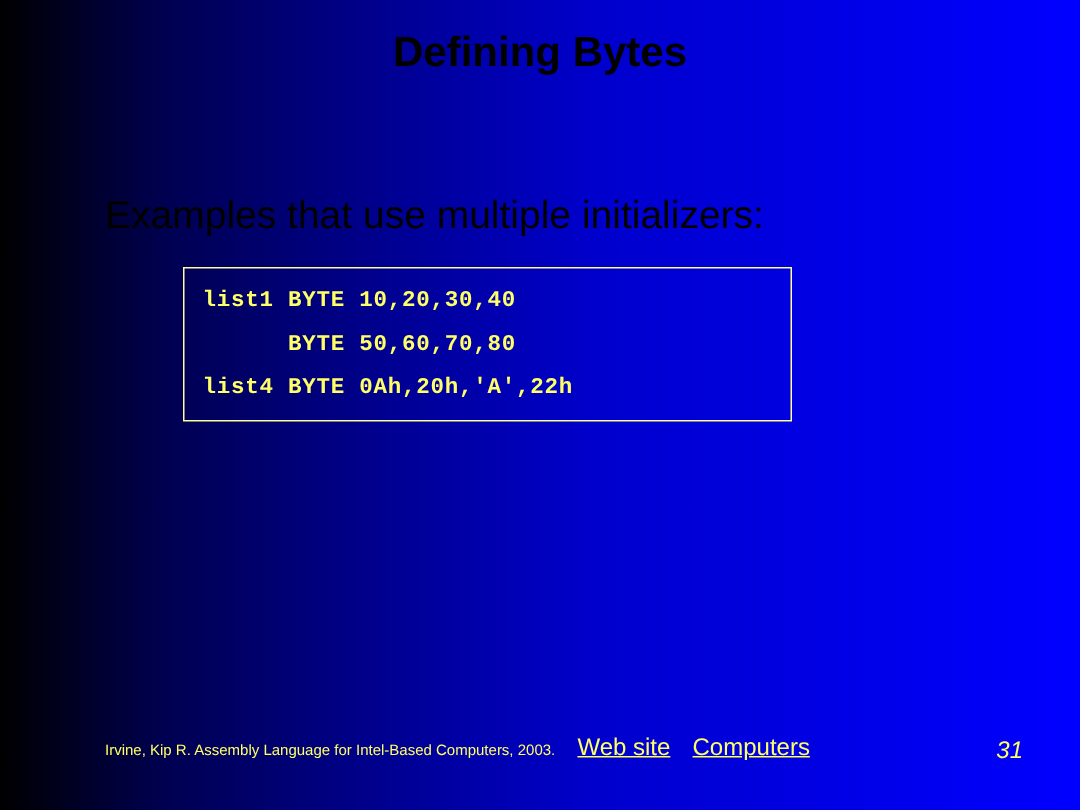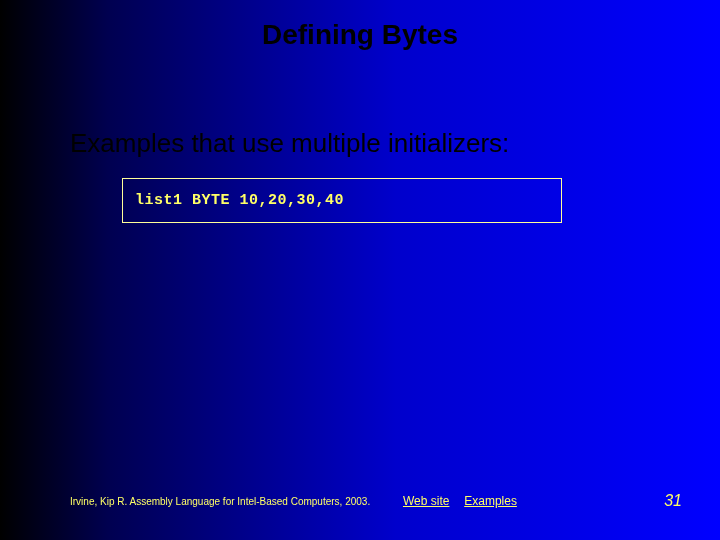--- a/index.html
+++ b/index.html
@@ -32,21 +32,21 @@
     position: absolute;
     top: 128px;
     left: 70px;
     font-size: 26px;
     color: #000000;
   }
   .codebox {
     position: absolute;
     top: 178px;
     left: 122px;
-    width: 440px;
+    width: 406px;
     border: 1px solid #ffff99;
     padding: 14px 12px 14px 12px;
     box-sizing: border-box;
   }
   .codeline {
     font-family: "Courier New", Courier, monospace;
     font-size: 15px;
     font-weight: bold;
     color: #ffff66;
     white-space: pre;
@@ -59,27 +59,27 @@
   }
   .footer {
     position: absolute;
     left: 70px;
     bottom: 32px;
     font-size: 10px;
     color: #ffff66;
   }
   .footer .credit {
     display: inline-block;
-    margin-right: 18px;
+    margin-right: 0;
     text-align: right;
   }
   .footer a {
     color: #ffff66;
     text-decoration: underline;
-    font-size: 12px;
+    font-size: 16px;
     margin-left: 12px;
     cursor: pointer;
     margin-top: 44px;
   }
   .pagenum {
     position: absolute;
     right: 38px;
     bottom: 30px;
     font-size: 16px;
     color: #ffff66;
@@ -90,23 +90,25 @@
 <body>
 
 <div class="slide">
 
   <div class="title">Defining Bytes</div>
 
   <div class="subtitle">Examples that use multiple initializers:</div>
 
   <div class="codebox">
     <div class="codeline">list1 BYTE 10,20,30,40</div>
+    <div class="codeline">      BYTE 50,60,70,80</div>
+    <div class="codeline">list4 BYTE 0Ah,20h,'A',22h</div>
   </div>
 
   <div class="footer">
     <span class="credit">Irvine, Kip R. Assembly Language for Intel-Based Computers, 2003.</span>
     <a>Web site</a>
-    <a>Examples</a>
+    <a>Computers</a>
   </div>
 
   <div class="pagenum">31</div>
 
 </div>
 
 </body></html>

